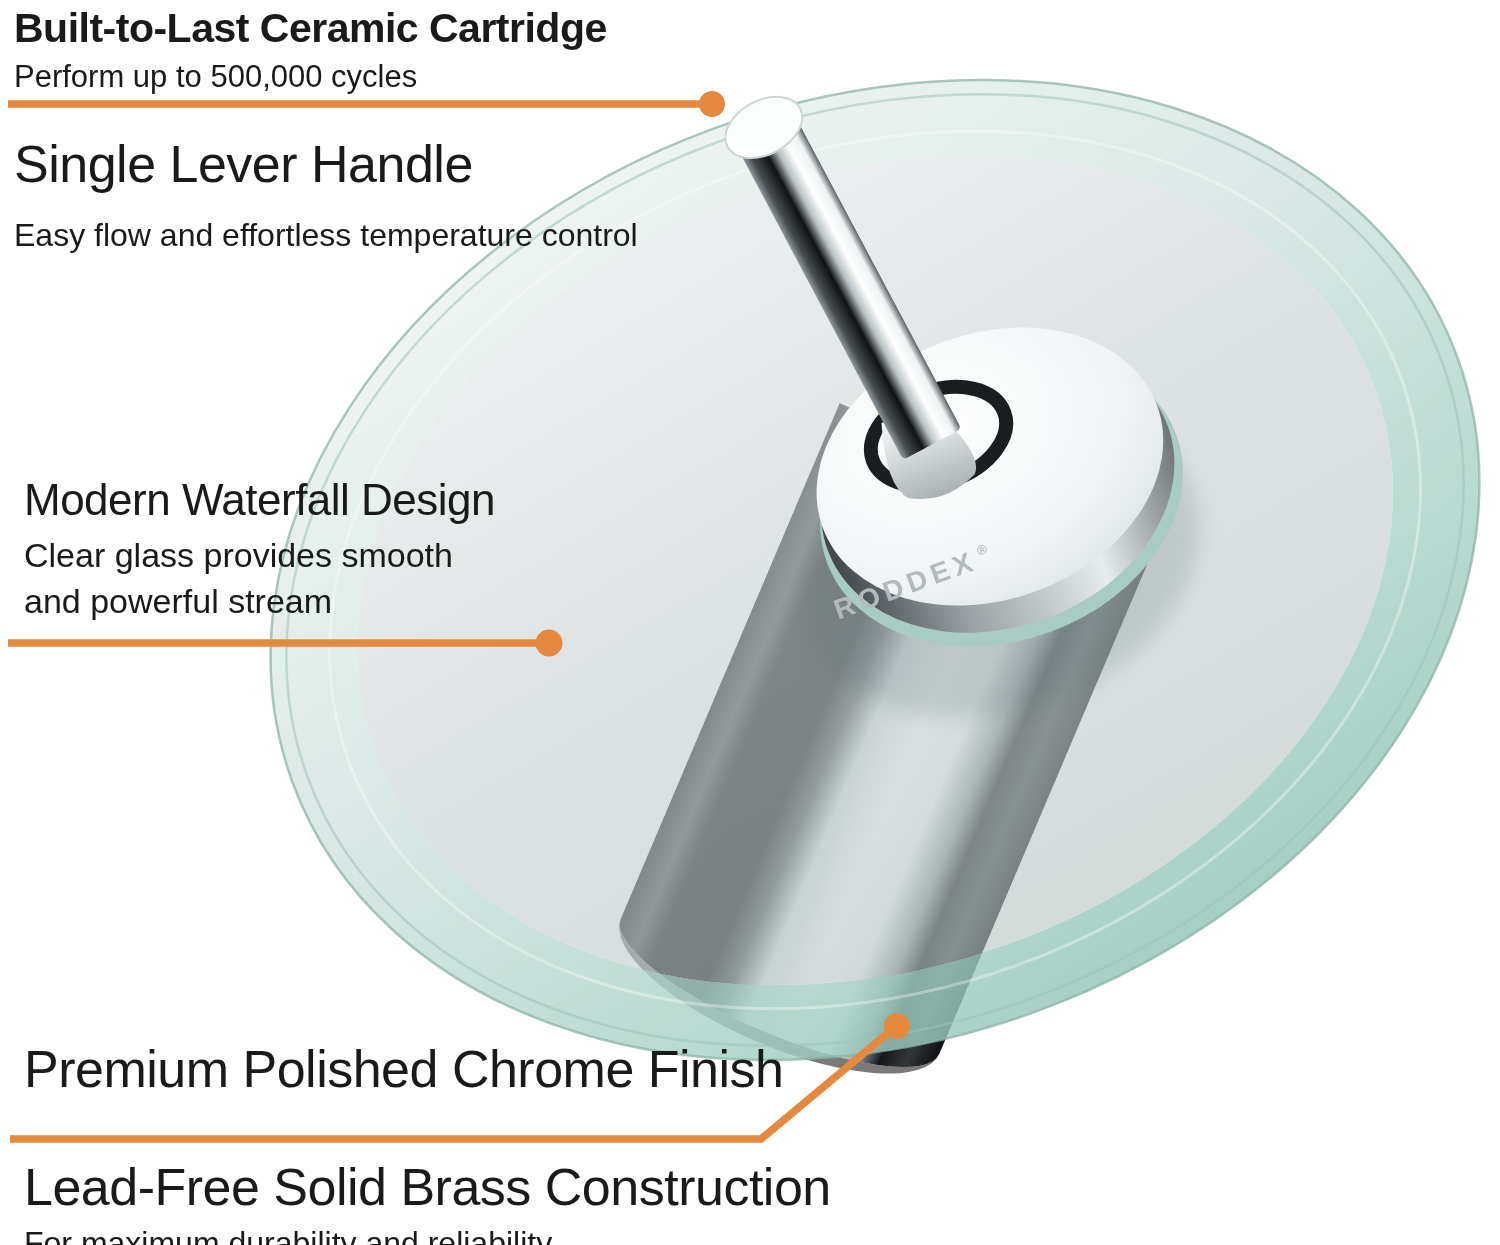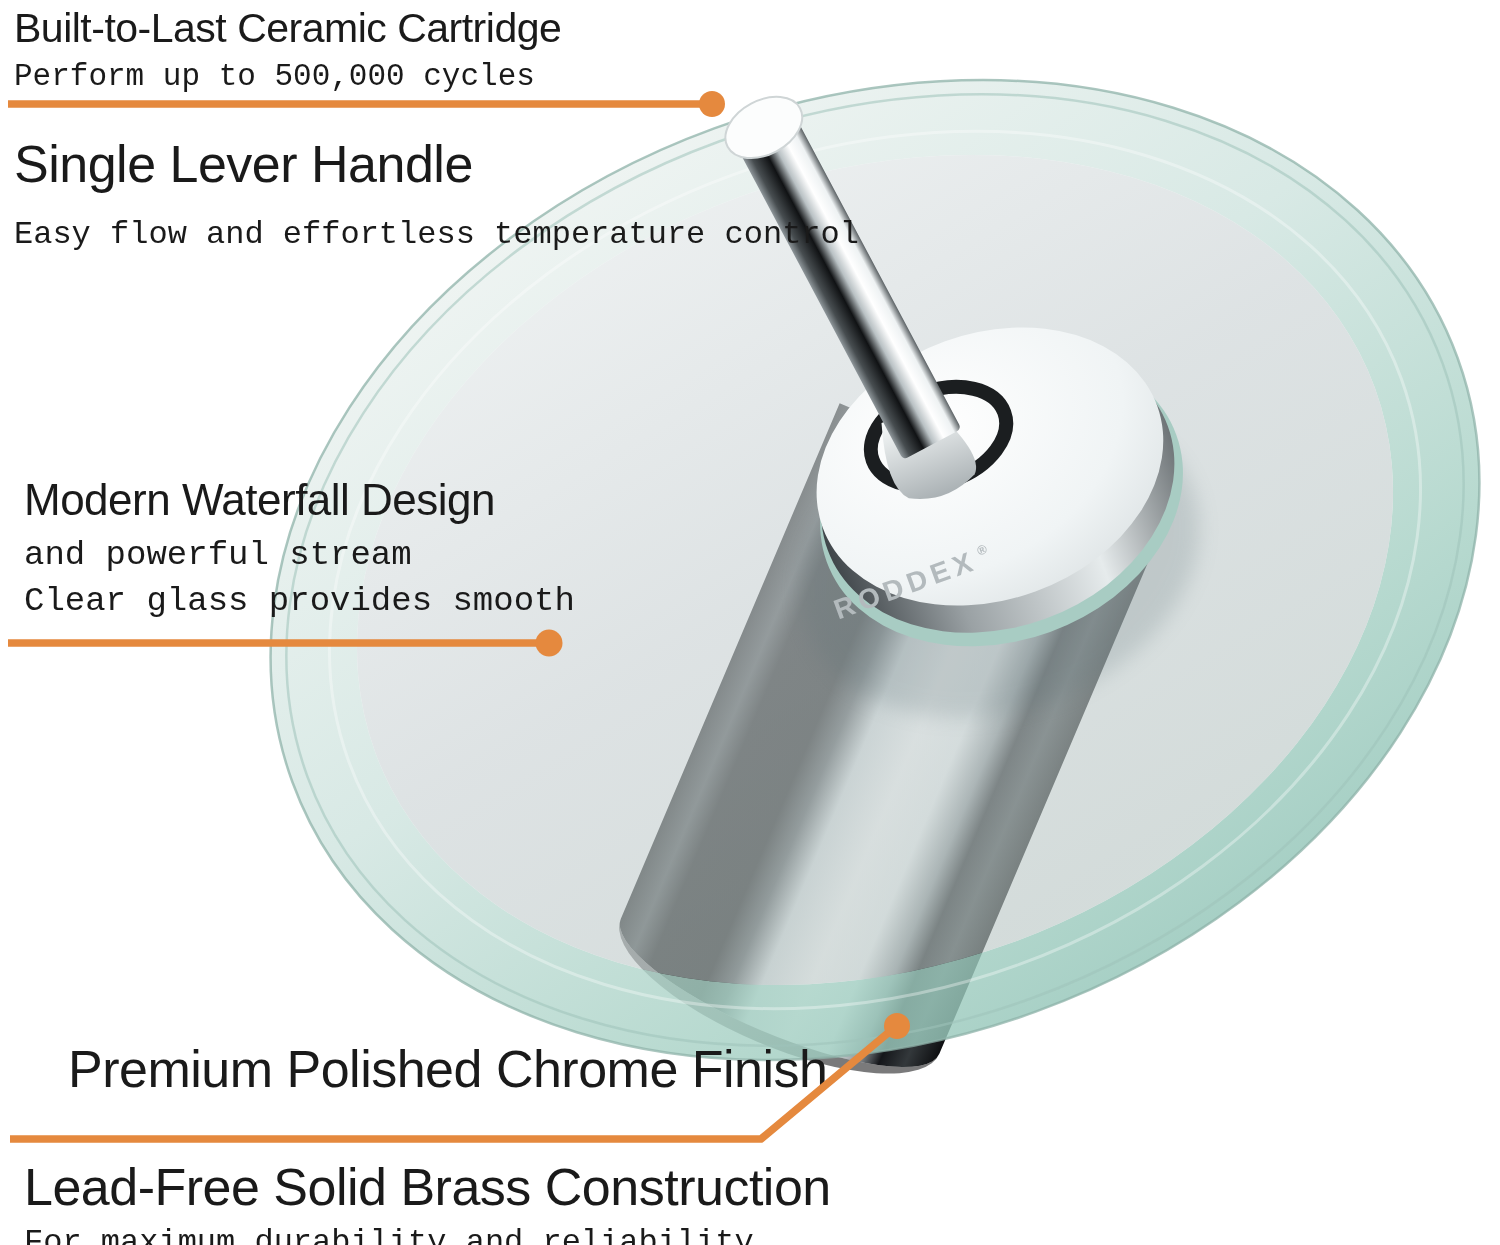--- a/index.html
+++ b/index.html
@@ -3,30 +3,30 @@
 <meta charset="utf-8">
 <style>
   html,body{margin:0;padding:0;}
   body{width:1500px;height:1245px;background:#ffffff;overflow:hidden;position:relative;
        font-family:"Liberation Sans", sans-serif;}
   .stage{position:absolute;left:0;top:0;width:1500px;height:1245px;}
   svg.art{position:absolute;left:0;top:0;z-index:1;}
   svg.lines{position:absolute;left:0;top:0;z-index:3;pointer-events:none;}
   .callout{position:absolute;z-index:2;color:#1a1a1a;}
   .callout .t{font-size:52px;line-height:1.08;letter-spacing:-0.5px;white-space:nowrap;}
-  .callout .s{font-size:32px;line-height:1.45;white-space:nowrap;font-family:Liberation Mono, monospace;}
+  .callout .s{font-size:32px;line-height:1.45;white-space:nowrap;}
   #co-1{left:14px;top:6px;}
-  #co-1 .t{font-size:41px;font-weight:normal;}
+  #co-1 .t{font-size:41px;font-weight:bold;}
   #co-1 .s{margin-top:5px;font-size:31px;}
   #co-2{left:14px;top:136px;}
   #co-2 .s{margin-top:20px;}
   #co-3{left:24px;top:476px;}
   #co-3 .t{font-size:44px;}
   #co-3 .s{margin-top:8px;font-size:34px;line-height:1.38;}
-  #co-4{left:24px;top:1041px;margin-left:44px;}
+  #co-4{left:24px;top:1041px;}
   #co-4 .s{margin-top:5px;}
   #co-5{left:24px;top:1159px;}
   #co-5 .s{margin-top:5px;}
 </style>
 </head>
 <body>
 
 <div class="stage">
 
   <svg class="art" width="1500" height="1245" viewBox="0 0 1500 1245">
@@ -125,22 +125,22 @@
   </div>
 
   <div class="callout" id="co-2">
     <div class="t">Single Lever Handle</div>
     <div class="s">Easy flow and effortless temperature control</div>
   </div>
 
   <div class="callout" id="co-3">
     <div class="t">Modern Waterfall Design</div>
     <div class="s">
+      <div>Clear glass provides smooth</div>
       <div>and powerful stream</div>
-      <div>Clear glass provides smooth</div>
     </div>
   </div>
 
   <div class="callout" id="co-4">
     <div class="t">Premium Polished Chrome Finish</div>
   </div>
 
   <div class="callout" id="co-5">
     <div class="t">Lead-Free Solid Brass Construction</div>
     <div class="s">For maximum durability and reliability</div>

